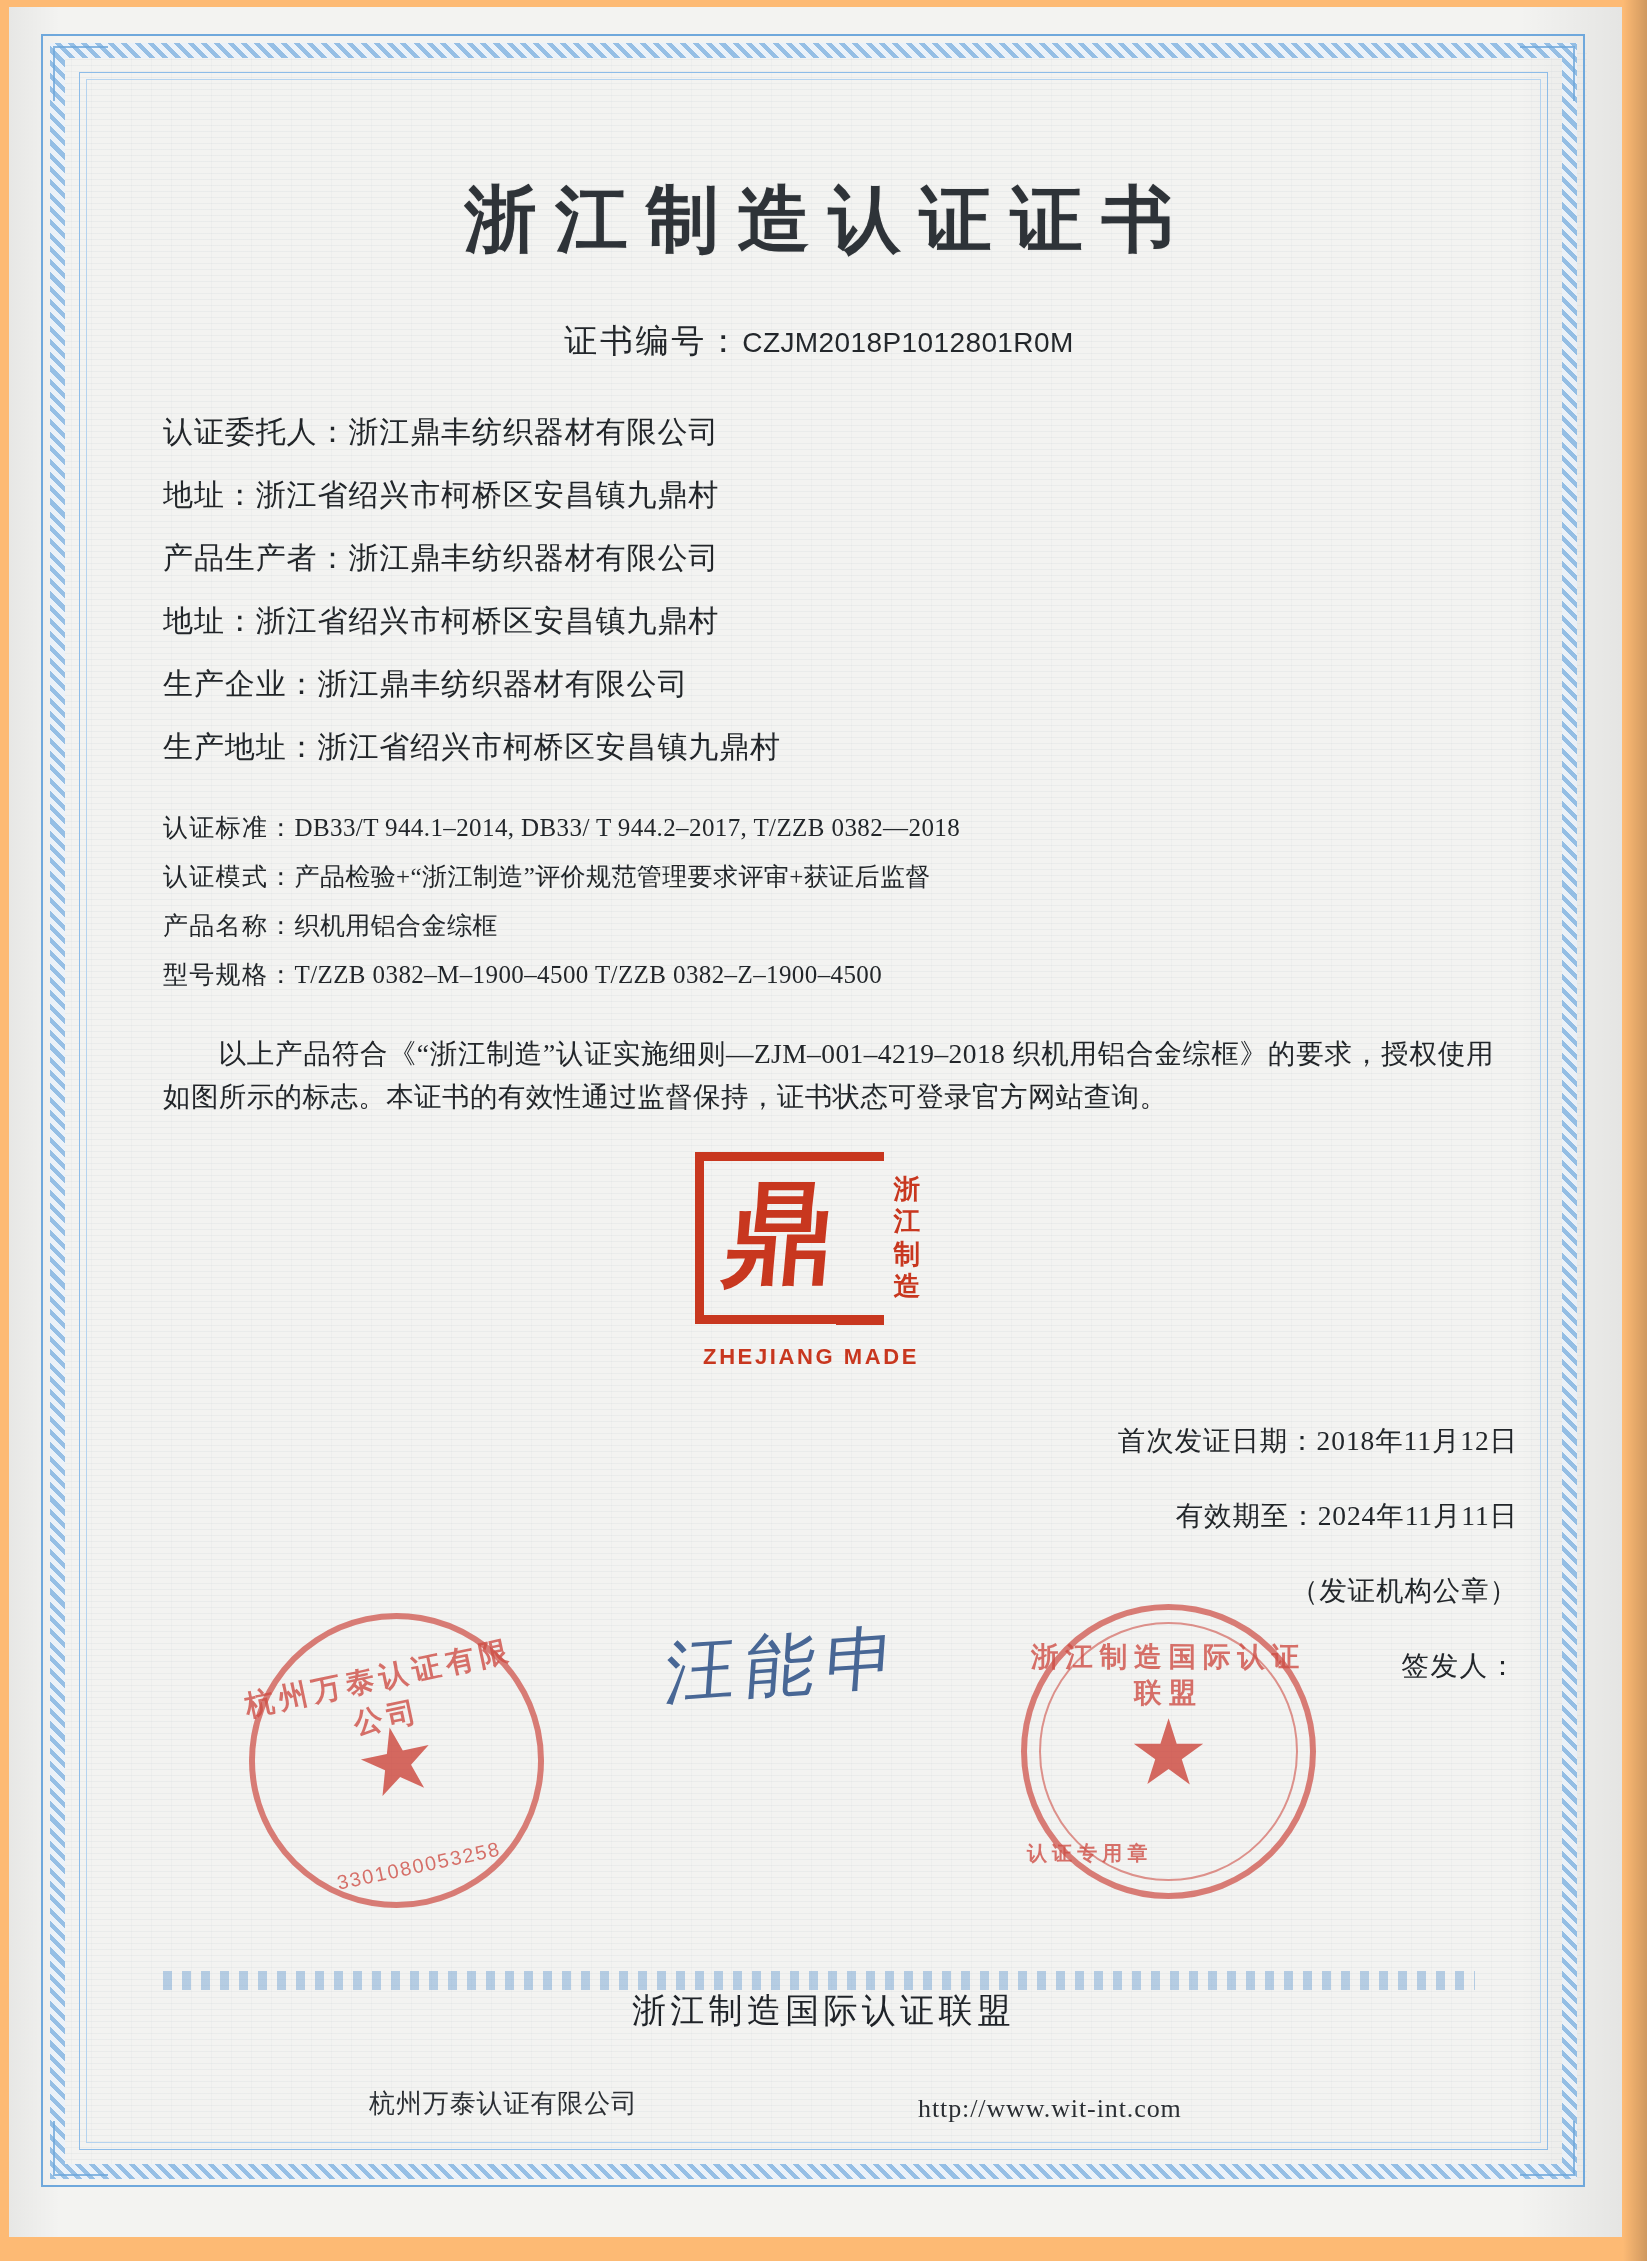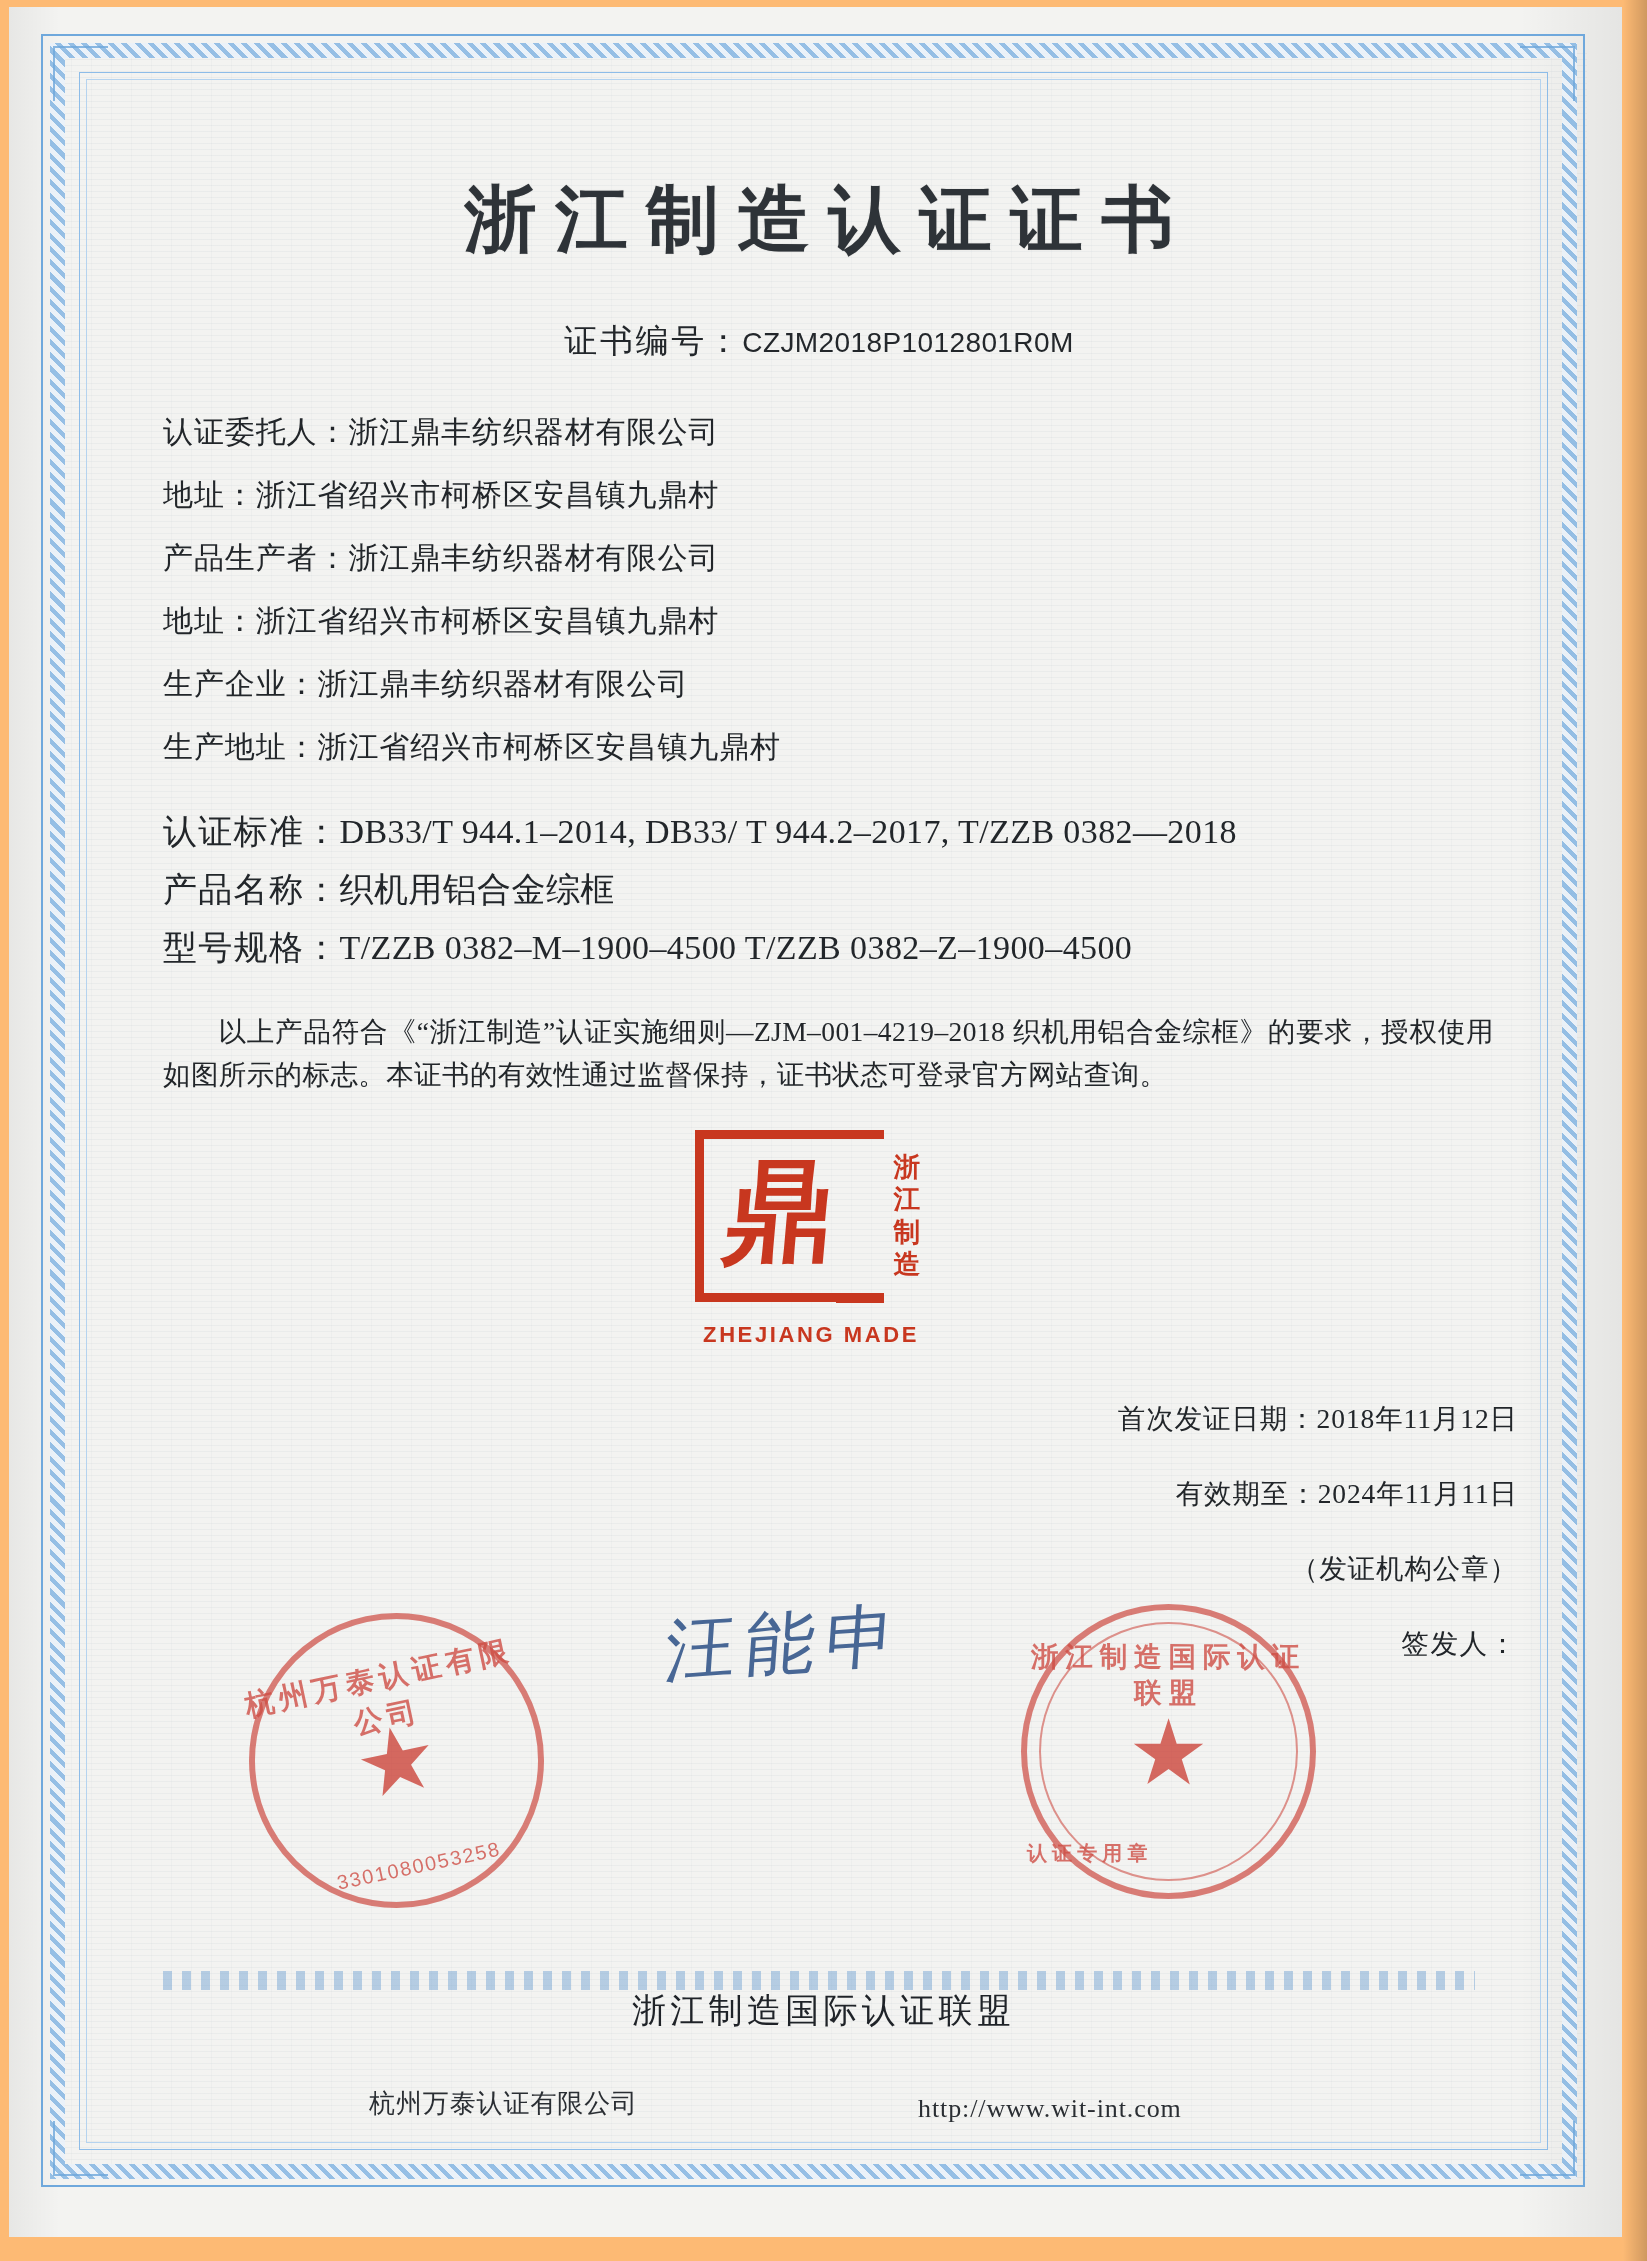--- a/index.html
+++ b/index.html
@@ -158,21 +158,21 @@
     margin-bottom: 33px;
     letter-spacing: 0.9px;
     white-space: nowrap;
   }
 
   .spec-block {
     margin-top: 53px;
     padding-left: 43px;
   }
   .spec-row {
-    font-size: 34px;
+    font-size: 25px;
     color: #22262a;
     line-height: 1.0;
     margin-bottom: 24px;
     letter-spacing: 0.4px;
     white-space: nowrap;
   }
   .spec-row .k { letter-spacing: 1.3px; }
 
   .statement {
     margin-top: 46px;
@@ -453,20 +453,23 @@
       <div class="party-row">
         <span>生产地址：</span><span>浙江省绍兴市柯桥区安昌镇九鼎村</span>
       </div>
     </div>
 
     <div class="spec-block">
       <div class="spec-row">
         <span class="k">认证标准：</span><span>DB33/T 944.1–2014, DB33/ T 944.2–2017, T/ZZB 0382—2018</span>
       </div>
       <div class="spec-row">
+        <span class="k">认证模式：</span><span>产品检验+“浙江制造”评价规范管理要求评审+获证后监督</span>
+      </div>
+      <div class="spec-row">
         <span class="k">产品名称：</span><span>织机用铝合金综框</span>
       </div>
       <div class="spec-row">
         <span class="k">型号规格：</span><span>T/ZZB 0382–M–1900–4500  T/ZZB 0382–Z–1900–4500</span>
       </div>
     </div>
 
     <div class="statement">
       <span class="indent"></span><span>以上产品符合《“浙江制造”认证实施细则—ZJM–001–4219–2018 织机用铝合金综框》的要求，授权使用如图所示的标志。本证书的有效性通过监督保持，证书状态可登录官方网站查询。</span>
     </div>

